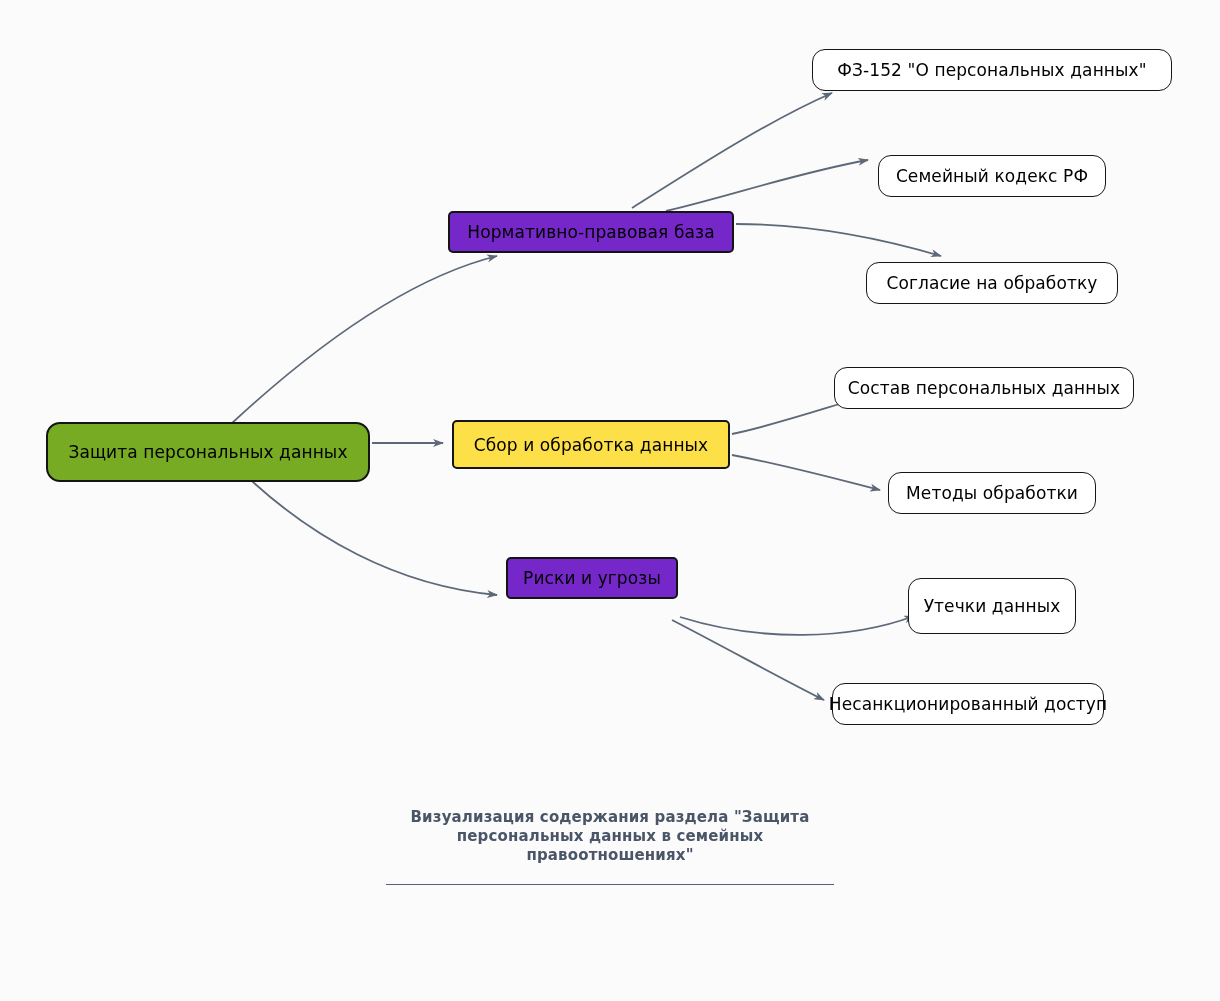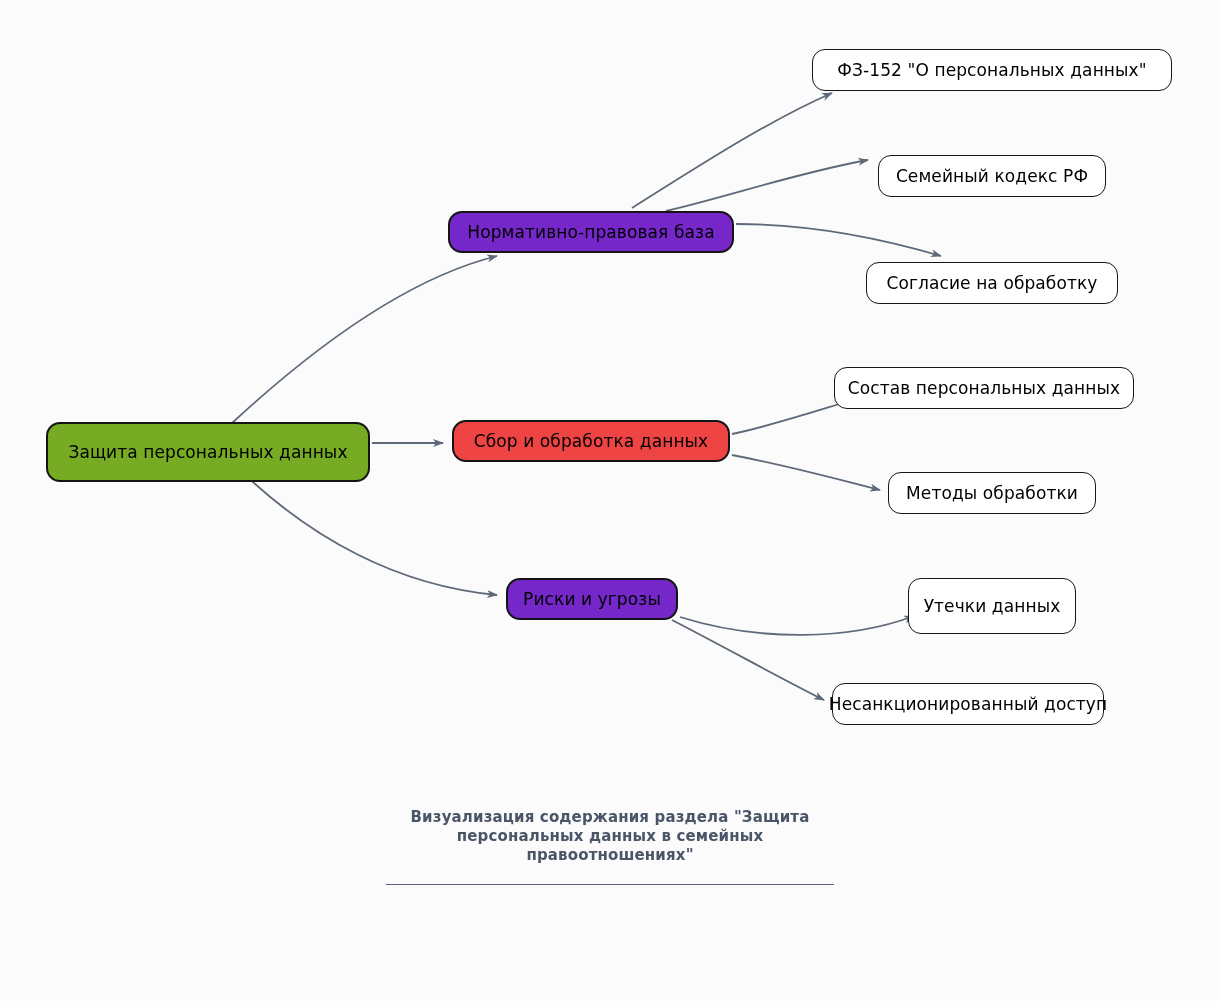--- a/index.html
+++ b/index.html
@@ -47,21 +47,21 @@
     letter-spacing: 0.1px;
   }
   .node.root {
     background: #76ab23;
     border: 2px solid #141414;
     border-radius: 14px;
   }
   .node.branch {
     background: #7527ca;
     border: 2px solid #141414;
-    border-radius: 14px;
+    border-radius: 5px;
   }
   .node.leaf {
     background: #ffffff;
     border: 1.6px solid #161616;
     border-radius: 13px;
   }
 
   
   #caption-block {
     position: absolute;
@@ -134,30 +134,30 @@
         </div>
         <div class="node leaf" style="left: 812px; top: 49px; width: 360px; height: 42px;">
           <span>ФЗ-152 "О персональных данных"</span>
         </div>
         <div class="node leaf" style="left: 878px; top: 155px; width: 228px; height: 42px;">
           <span>Семейный кодекс РФ</span>
         </div>
         <div class="node leaf" style="left: 866px; top: 262px; width: 252px; height: 42px;">
           <span>Согласие на обработку</span>
         </div>
-        <div class="node branch" style="left: 452px; top: 420px; width: 278px; height: 42px; background: #ef4444;">
+        <div class="node branch" style="left: 452px; top: 420px; width: 278px; height: 49px; background: #fde047;">
           <span>Сбор и обработка данных</span>
         </div>
         <div class="node leaf" style="left: 834px; top: 367px; width: 300px; height: 42px;">
           <span>Состав персональных данных</span>
         </div>
         <div class="node leaf" style="left: 888px; top: 472px; width: 208px; height: 42px;">
           <span>Методы обработки</span>
         </div>
-        <div class="node branch" style="left: 506px; top: 578px; width: 172px; height: 42px; background: rgb(117, 39, 202);">
+        <div class="node branch" style="left: 506px; top: 557px; width: 172px; height: 42px; background: rgb(117, 39, 202);">
           <span>Риски и угрозы</span>
         </div>
         <div class="node leaf" style="left: 908px; top: 578px; width: 168px; height: 56px;">
           <span>Утечки данных</span>
         </div>
         <div class="node leaf" style="left: 832px; top: 683px; width: 272px; height: 42px;">
           <span>Несанкционированный доступ</span>
         </div>
       </div>
   </div>

